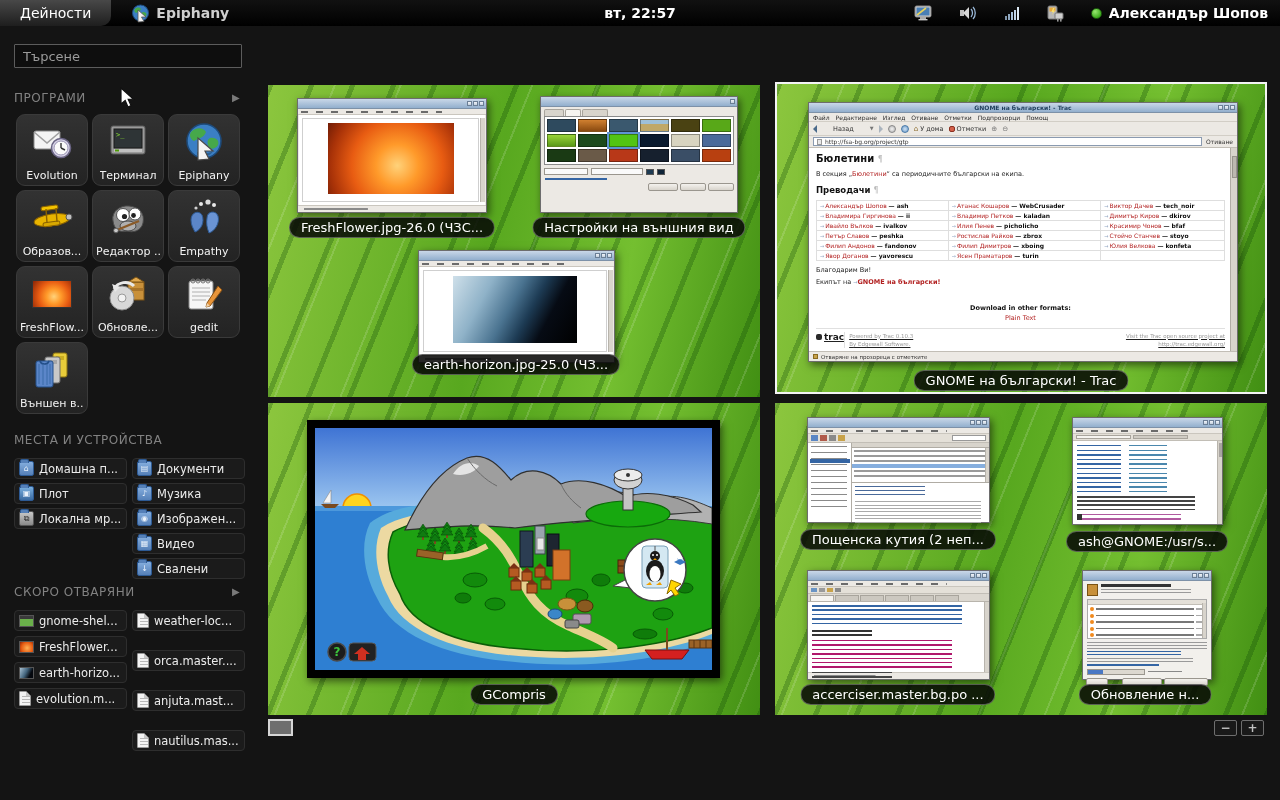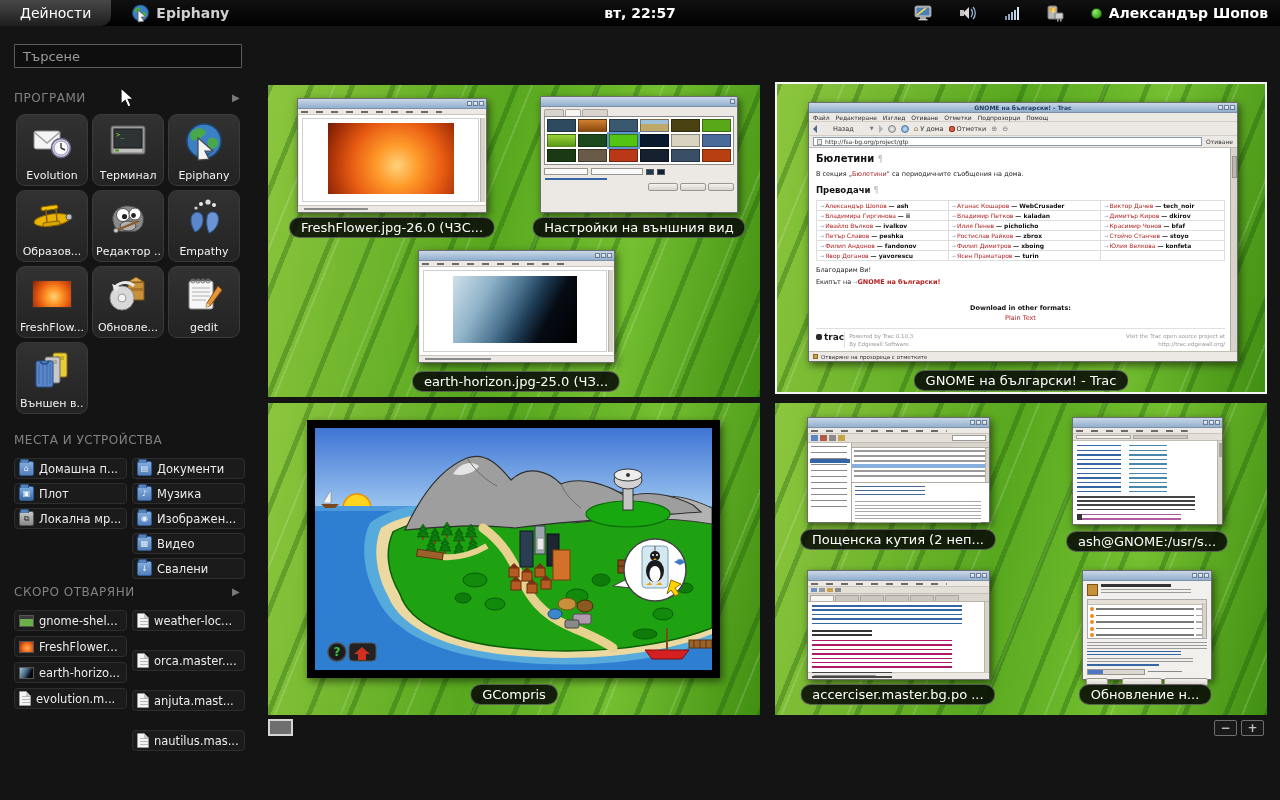--- a/index.html
+++ b/index.html
@@ -108,21 +108,21 @@
   table.tt { border-collapse:collapse; margin-top:2px; }
   table.tt td { border:1px solid #dedede; padding:1px 3px; font-size:6px; white-space:nowrap; height:9px; }
   table.tt td::before { content:"→"; color:#97a9c4; font-size:5px; margin-right:1px; }
   table.tt td.noarrow::before { content:""; }
   .tname { color:#b22121; }
   .tnick { color:#111; font-weight:bold; }
   .spacer { flex:1; }
   .dl { text-align:center; margin:4px 0 6px; }
   .dl .dlh { font-size:6.5px; font-weight:bold; color:#111; }
   .dl .dll { font-size:6.5px; color:#b22121; margin-top:2px; }
-  .tfoot { border-top:1px solid #e0e0e0; padding-top:3px; display:flex; align-items:flex-start; }
+  .tfoot { border-top:1px solid #e0e0e0; padding-top:3px; display:flex; align-items:flex-start;text-decoration:underline; }
   .flogo { font-size:9px; font-weight:bold; color:#1a1a1a; display:flex; align-items:center; gap:2px; }
   .flogo i { width:6px; height:6px; background:#2a2a2a; border-radius:2px; display:inline-block; }
   .fpow { border-left:1px solid #e0e0e0; padding-left:4px; font-size:5.5px; color:#9a9a9a; line-height:1.5; }
   .fvisit { margin-left:auto; text-align:right; font-size:5.5px; color:#9a9a9a; line-height:1.5; }
   .trac .statusrow { height:10px; flex:none; background:#ece9e4; border-top:1px solid #c2beb6;
     display:flex; align-items:center; gap:3px; padding:0 4px; font-size:5.5px; color:#333; }
   .trac .statusrow i { width:5px; height:5px; background:#c8a24a; border:1px solid #8a6a20; display:inline-block; }
   
   .tabs { display:flex; gap:1px; padding:2px 3px 0; }
   .tabs i { height:7px; background:#d8d4cc; border:1px solid #a8a49c; border-bottom:none; border-radius:2px 2px 0 0; display:block; }
@@ -534,21 +534,21 @@
     <div class="mstrip"></div>
     <div class="gimp-body">
       <div class="gimp-canvas">
         <div class="gimp-img" style="left:16%;right:16%;top:6%;bottom:10%;
           background:linear-gradient(118deg,#cfe0ea 0%,#8fb2c8 26%,#4a7390 46%,#1d3b54 60%,#060b14 74%,#000 100%);"></div>
       </div>
       <div class="vsb"></div>
     </div>
     <div class="gimp-status"></div>
   </div>
-  <div class="wlabel" style="left:248px; top:286px">earth-horizon.jpg-25.0 (ЧЗ...</div>
+  <div class="wlabel" style="left:248px; top:269px">earth-horizon.jpg-25.0 (ЧЗ...</div>
 </div>
 
 <div class="ws active" style="left:775px; top:82px">
   <div class="win trac" style="left:31px; top:18px; width:430px; height:260px">
     <div class="tb">
       <span class="t">GNOME на български! - Trac</span>
       <span class="btns">
           <i></i>
           <i></i>
           <i></i>
@@ -585,21 +585,21 @@
     </div>
     <div class="urlrow">
       <span class="urlbox">
         <span style="width:5px;height:6px;background:#e8e8e8;border:1px solid #9a9a9a;flex:none"></span>
         <span>http://fsa-bg.org/project/gtp</span>
         </span>
       <span style="font-size:6px;color:#333">Отиване</span>
     </div>
     <div class="page">
       <h1><span>Бюлетини</span> <span class="pil">¶</span></h1>
-      <p><span>В секция „</span><span class="rl">Бюлетини</span><span>“ са периодичните съобщения на дома.</span></p>
+      <p><span>В секция „</span><span class="rl">Бюлетини</span><span>“ са периодичните български на екипа.</span></p>
       <h2><span>Преводачи</span> <span class="pil">¶</span></h2>
       <table class="tt">
         <tbody>
             <tr>
           <td><span class="tname">Александър Шопов</span> <span class="tnick">— ash</span></td>
           <td><span class="tname">Атанас Кошаров</span> <span class="tnick">— WebCrusader</span></td>
           <td><span class="tname">Виктор Дачев</span> <span class="tnick">— tech_noir</span></td>
             </tr>
         <tr>
           <td><span class="tname">Владимира Гиргинова</span> <span class="tnick">— ii</span></td>

